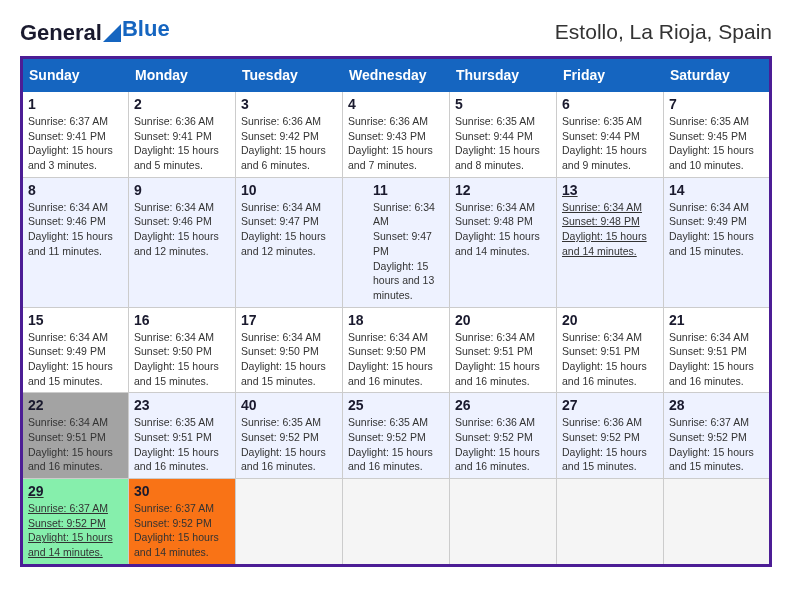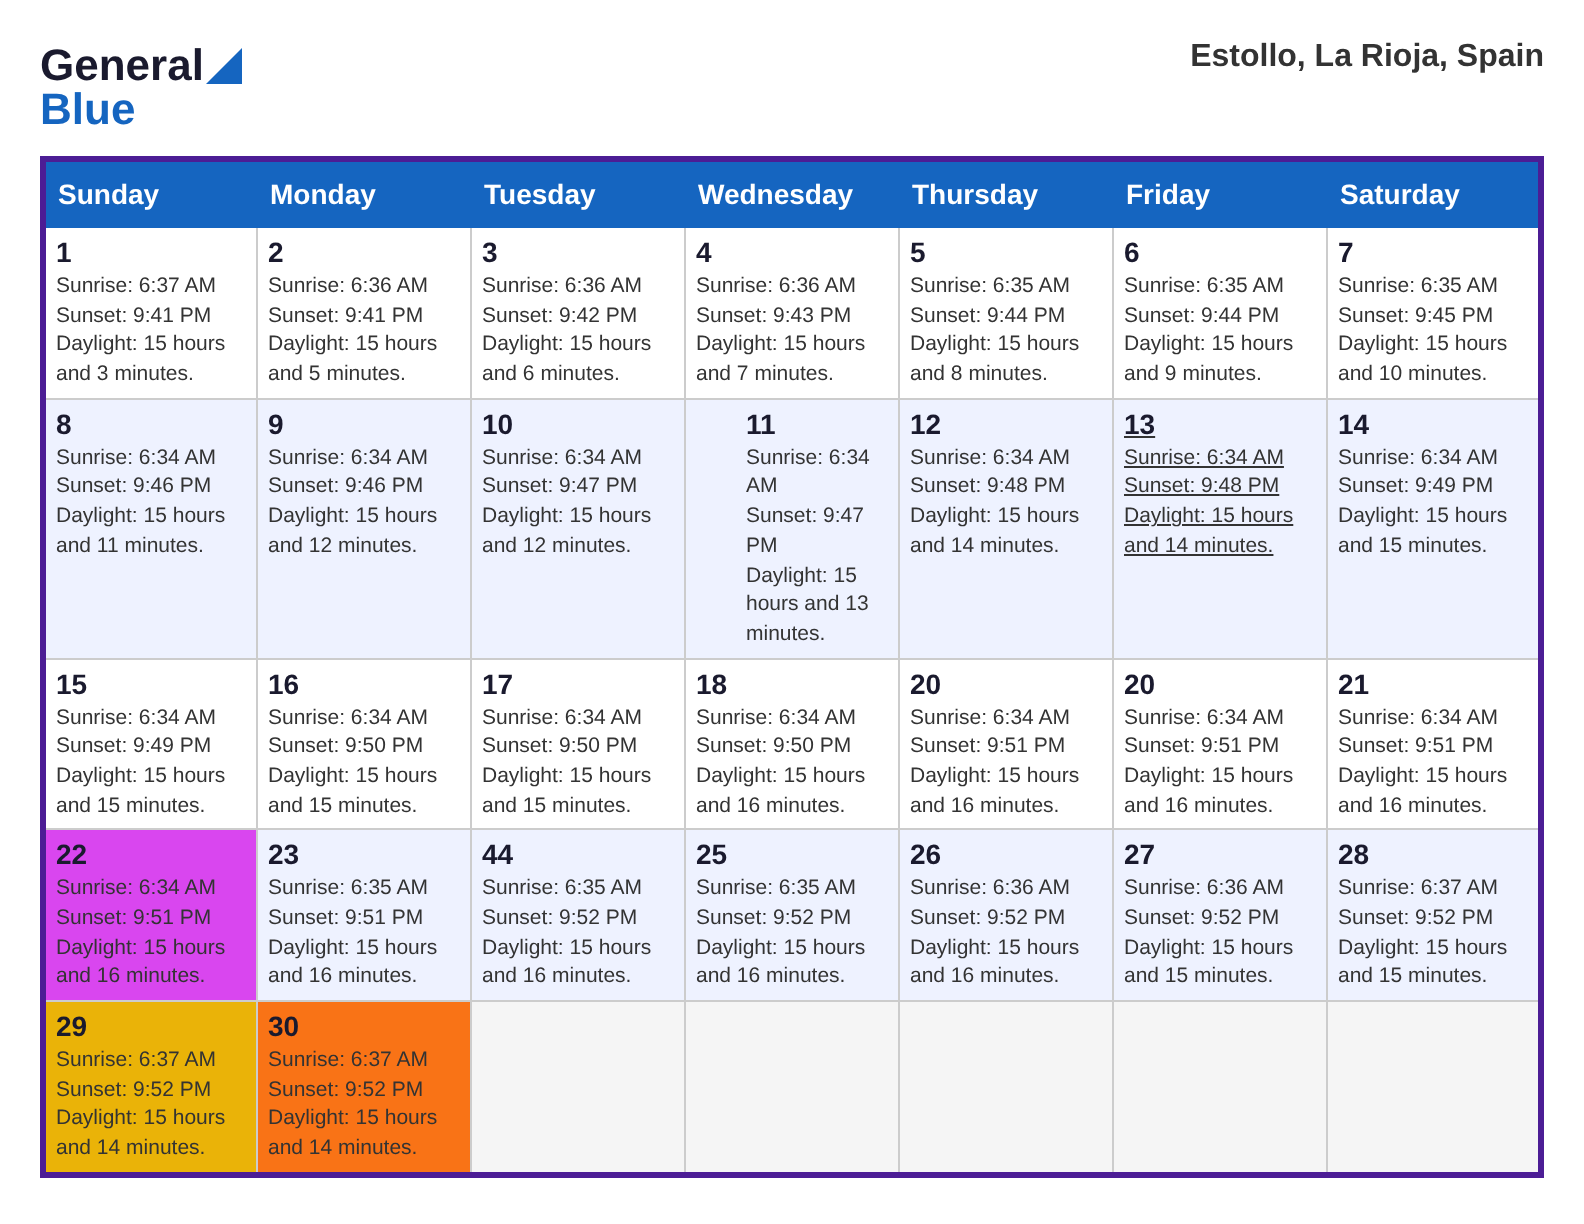--- a/index.html
+++ b/index.html
@@ -11,35 +11,33 @@
       padding: 20px;
     }
     .header {
       display: flex;
       justify-content: space-between;
       align-items: flex-start;
       margin-bottom: 10px;
     }
     .logo {
       display: flex;
-      flex-direction: column;
       align-items: flex-start;
     }
     .title-area {
       text-align: right;
     }
     .month-title {
       font-size: 32px;
       font-weight: bold;
       color: #1a1a2e;
     }
     .location {
-      font-size: 16px;
+      font-size: 21px;
       color: #333;
-      font-weight: bold;
     }
     .calendar {
       width: 100%;
       border-collapse: collapse;
       border: 3px solid #4c1d95;
     }
     .calendar th {
       background-color: #1565c0;
       color: #fff;
       font-size: 14px;
@@ -237,34 +235,34 @@
         </div>
       </td>
         <td style="background-color: rgb(255, 255, 255);">
         <span class="day-number">21</span>
         <div class="day-info">
           Sunrise: 6:34 AM<br>Sunset: 9:51 PM<br>Daylight: 15 hours and 16 minutes.
         </div>
       </td>
       </tr>
       <tr>
-        <td style="background-color: #d946ef;">
+        <td style="background-color: #a3a3a3;">
         <span class="day-number">22</span>
         <div class="day-info">
           Sunrise: 6:34 AM<br>Sunset: 9:51 PM<br>Daylight: 15 hours and 16 minutes.
         </div>
       </td>
         <td style="background-color: rgb(238, 242, 255);">
         <span class="day-number">23</span>
         <div class="day-info">
           Sunrise: 6:35 AM<br>Sunset: 9:51 PM<br>Daylight: 15 hours and 16 minutes.
         </div>
       </td>
         <td style="background-color: rgb(238, 242, 255);">
-        <span class="day-number">44</span>
+        <span class="day-number">40</span>
         <div class="day-info">
           Sunrise: 6:35 AM<br>Sunset: 9:52 PM<br>Daylight: 15 hours and 16 minutes.
         </div>
       </td>
         <td style="background-color: rgb(238, 242, 255);">
         <span class="day-number">25</span>
         <div class="day-info">
           Sunrise: 6:35 AM<br>Sunset: 9:52 PM<br>Daylight: 15 hours and 16 minutes.
         </div>
       </td>
@@ -281,21 +279,21 @@
         </div>
       </td>
         <td style="background-color: rgb(238, 242, 255);">
         <span class="day-number">28</span>
         <div class="day-info">
           Sunrise: 6:37 AM<br>Sunset: 9:52 PM<br>Daylight: 15 hours and 15 minutes.
         </div>
       </td>
       </tr>
       <tr>
-        <td style="background-color: #eab308;">
+        <td style="background-color: #86efac; text-decoration: underline;">
         <span class="day-number">29</span>
         <div class="day-info">
           Sunrise: 6:37 AM<br>Sunset: 9:52 PM<br>Daylight: 15 hours and 14 minutes.
         </div>
       </td>
         <td style="background-color: #f97316;">
         <span class="day-number">30</span>
         <div class="day-info">
           Sunrise: 6:37 AM<br>Sunset: 9:52 PM<br>Daylight: 15 hours and 14 minutes.
         </div>

